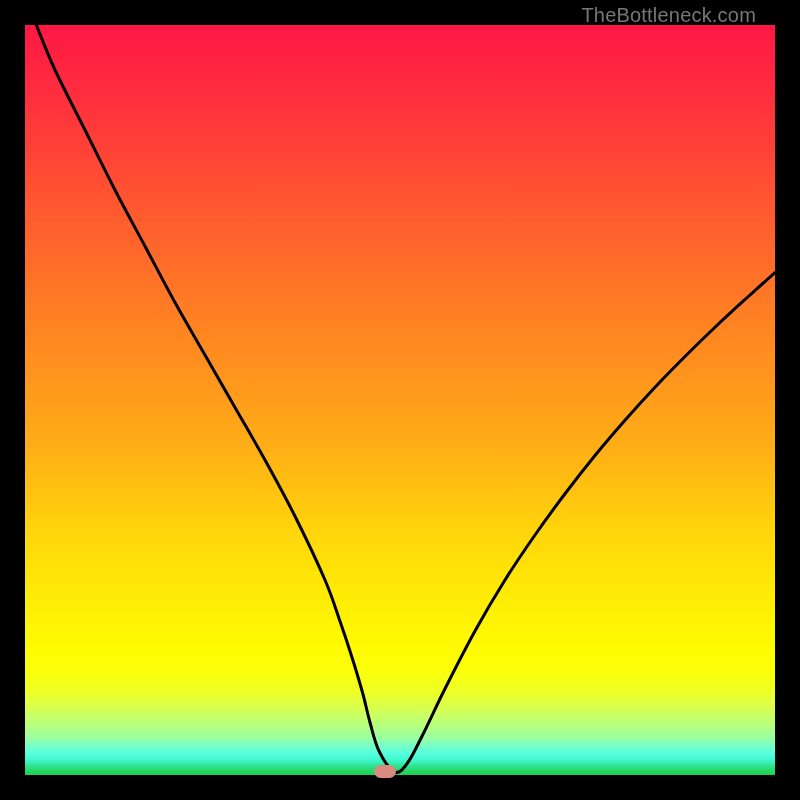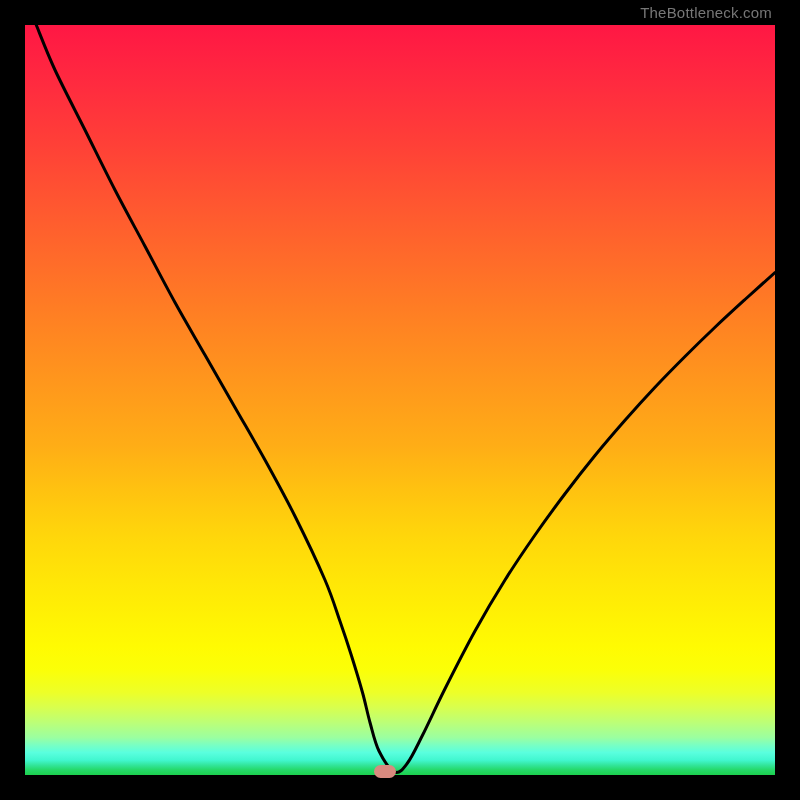--- a/index.html
+++ b/index.html
@@ -47,23 +47,23 @@
       #42f7d0 98%,
       #32e59a 98.7%,
       #25d96a 99.3%,
       #1cd14e 100%
     );
     box-sizing: border-box;
   }
   .watermark {
     position: absolute;
     top: 4px;
-    right: 28px;
+    right: 44px;
     color: #777;
-    font-size: 15px;
+    font-size: 20px;
     font-weight: 500;
     letter-spacing: 0.2px;
   }
   svg.curve {
     position: absolute;
     left: 0;
     top: 0;
     width: 750px;
     height: 750px;
   }

